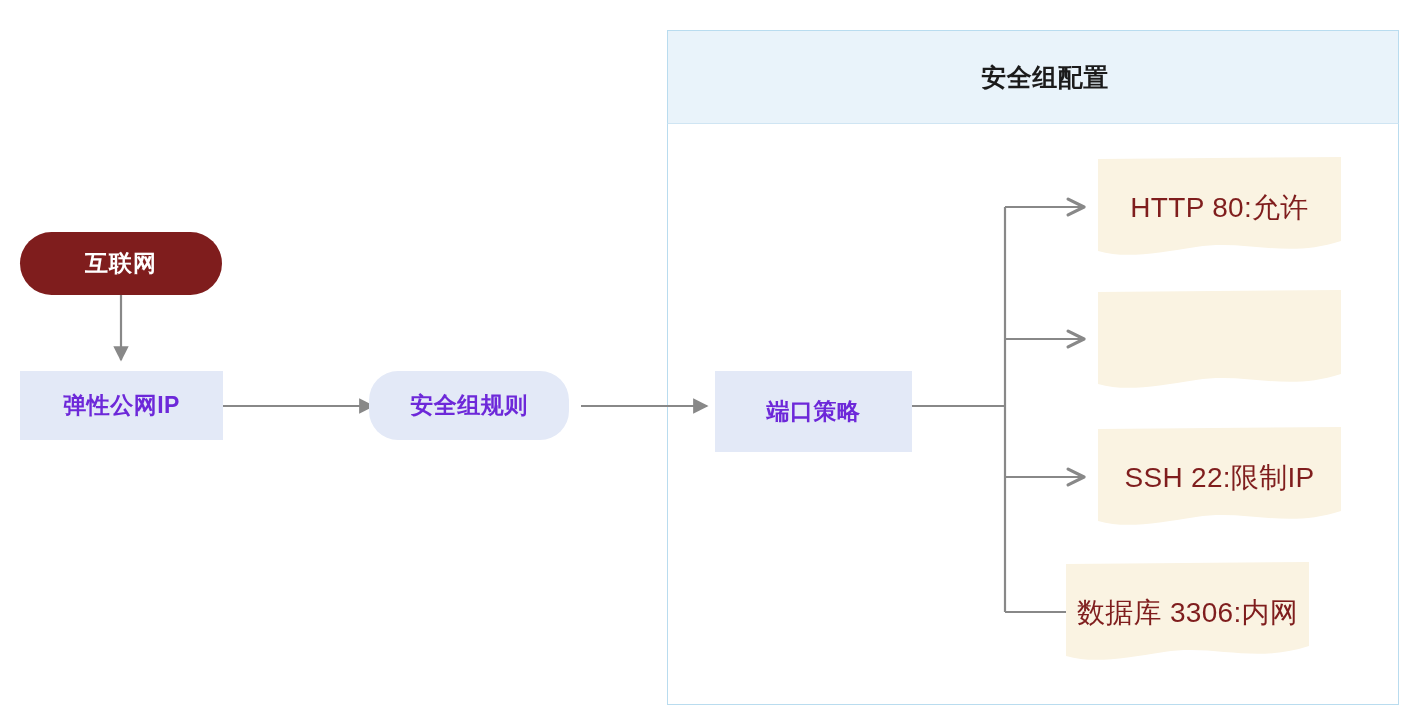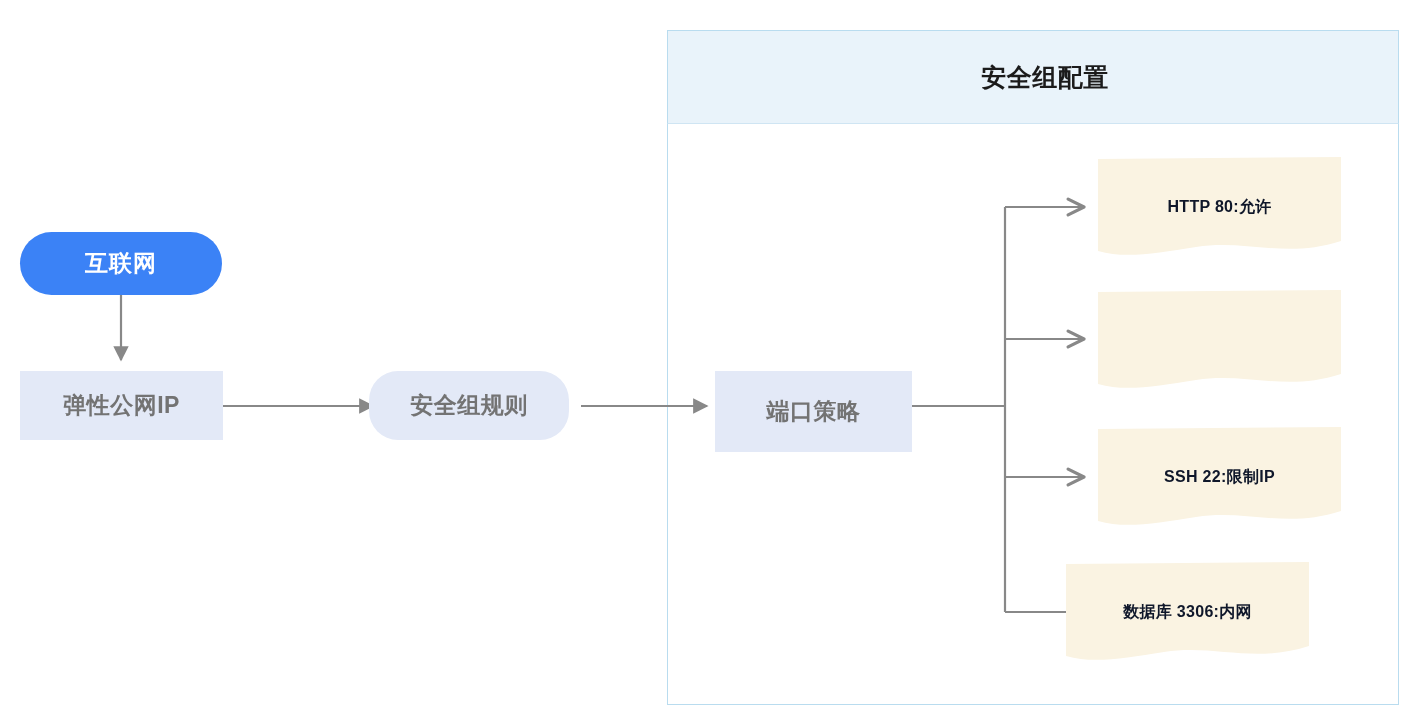--- a/index.html
+++ b/index.html
@@ -64,38 +64,38 @@
   
   .node {
     position: absolute;
     display: flex;
     align-items: center;
     justify-content: center;
     box-sizing: border-box;
     text-align: center;
   }
   .node-pill {
-    background: #3b82f6;
+    background: #7f1d1d;
     border-radius: 40px;
     color: #ffffff;
     font-size: 23px;
     font-weight: 700;
     letter-spacing: 1px;
   }
   .node-rect {
     background: #e3e9f7;
-    color: #737373;
+    color: #6d28d9;
     font-size: 23px;
     font-weight: 700;
     letter-spacing: 0.5px;
   }
   .node-rule {
-    color: #0f172a;
-    font-size: 16px;
-    font-weight: 700;
+    color: #7f1d1d;
+    font-size: 28px;
+    font-weight: 400;
     letter-spacing: 0.3px;
   }
   .rule-bg {
     position: absolute;
     left: 0;
     top: 0;
     width: 100%;
     height: 100%;
     z-index: 0;
   }

